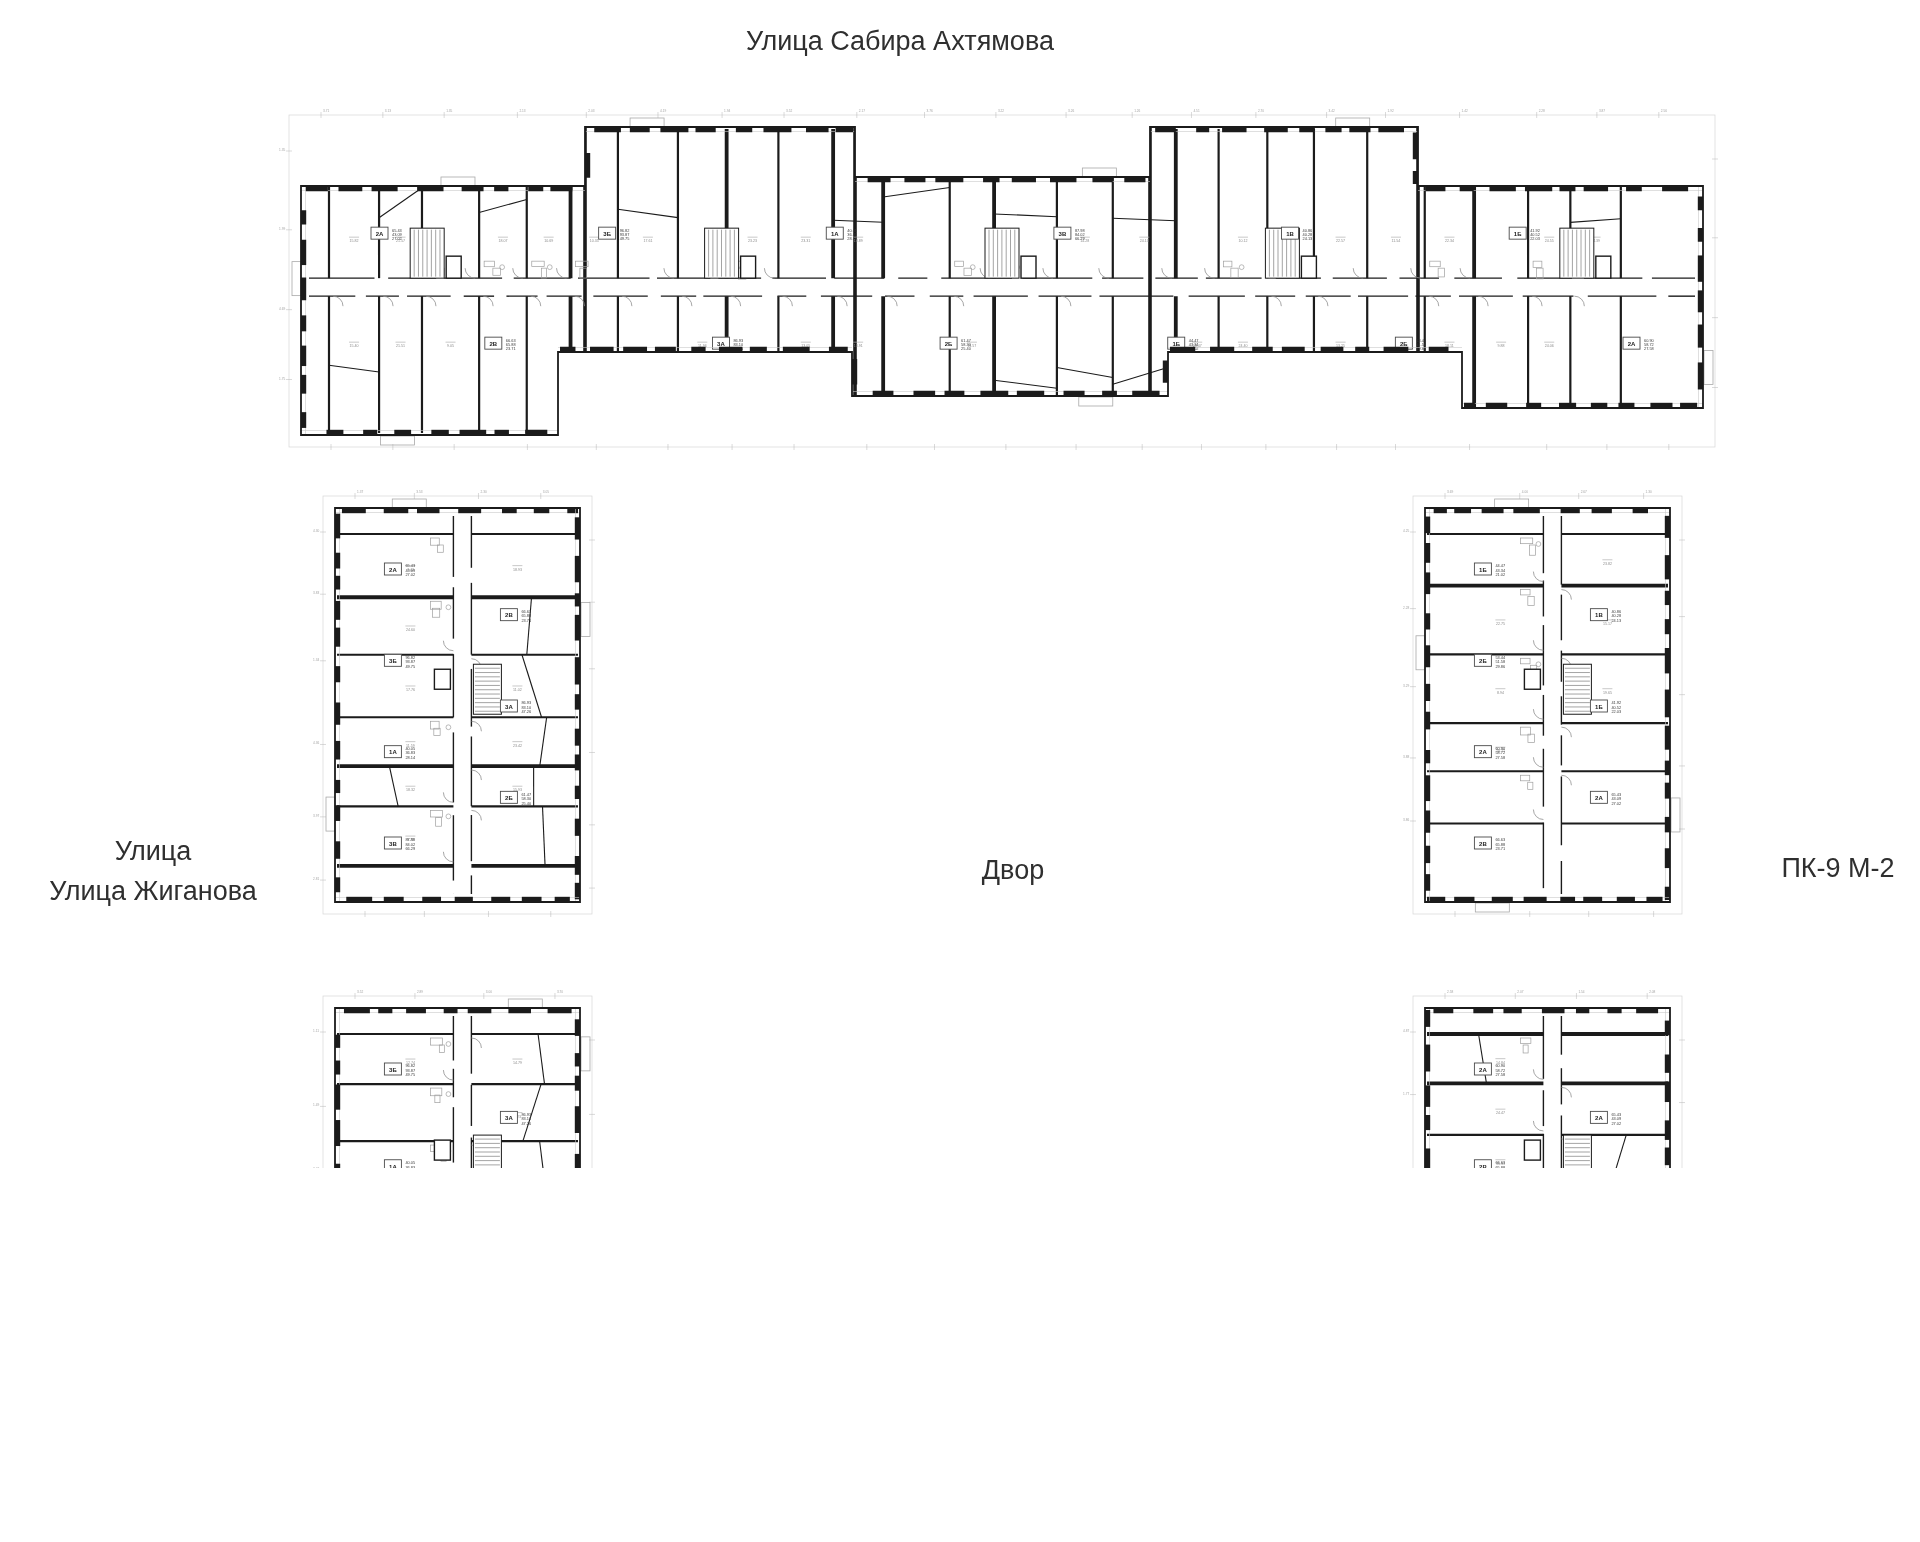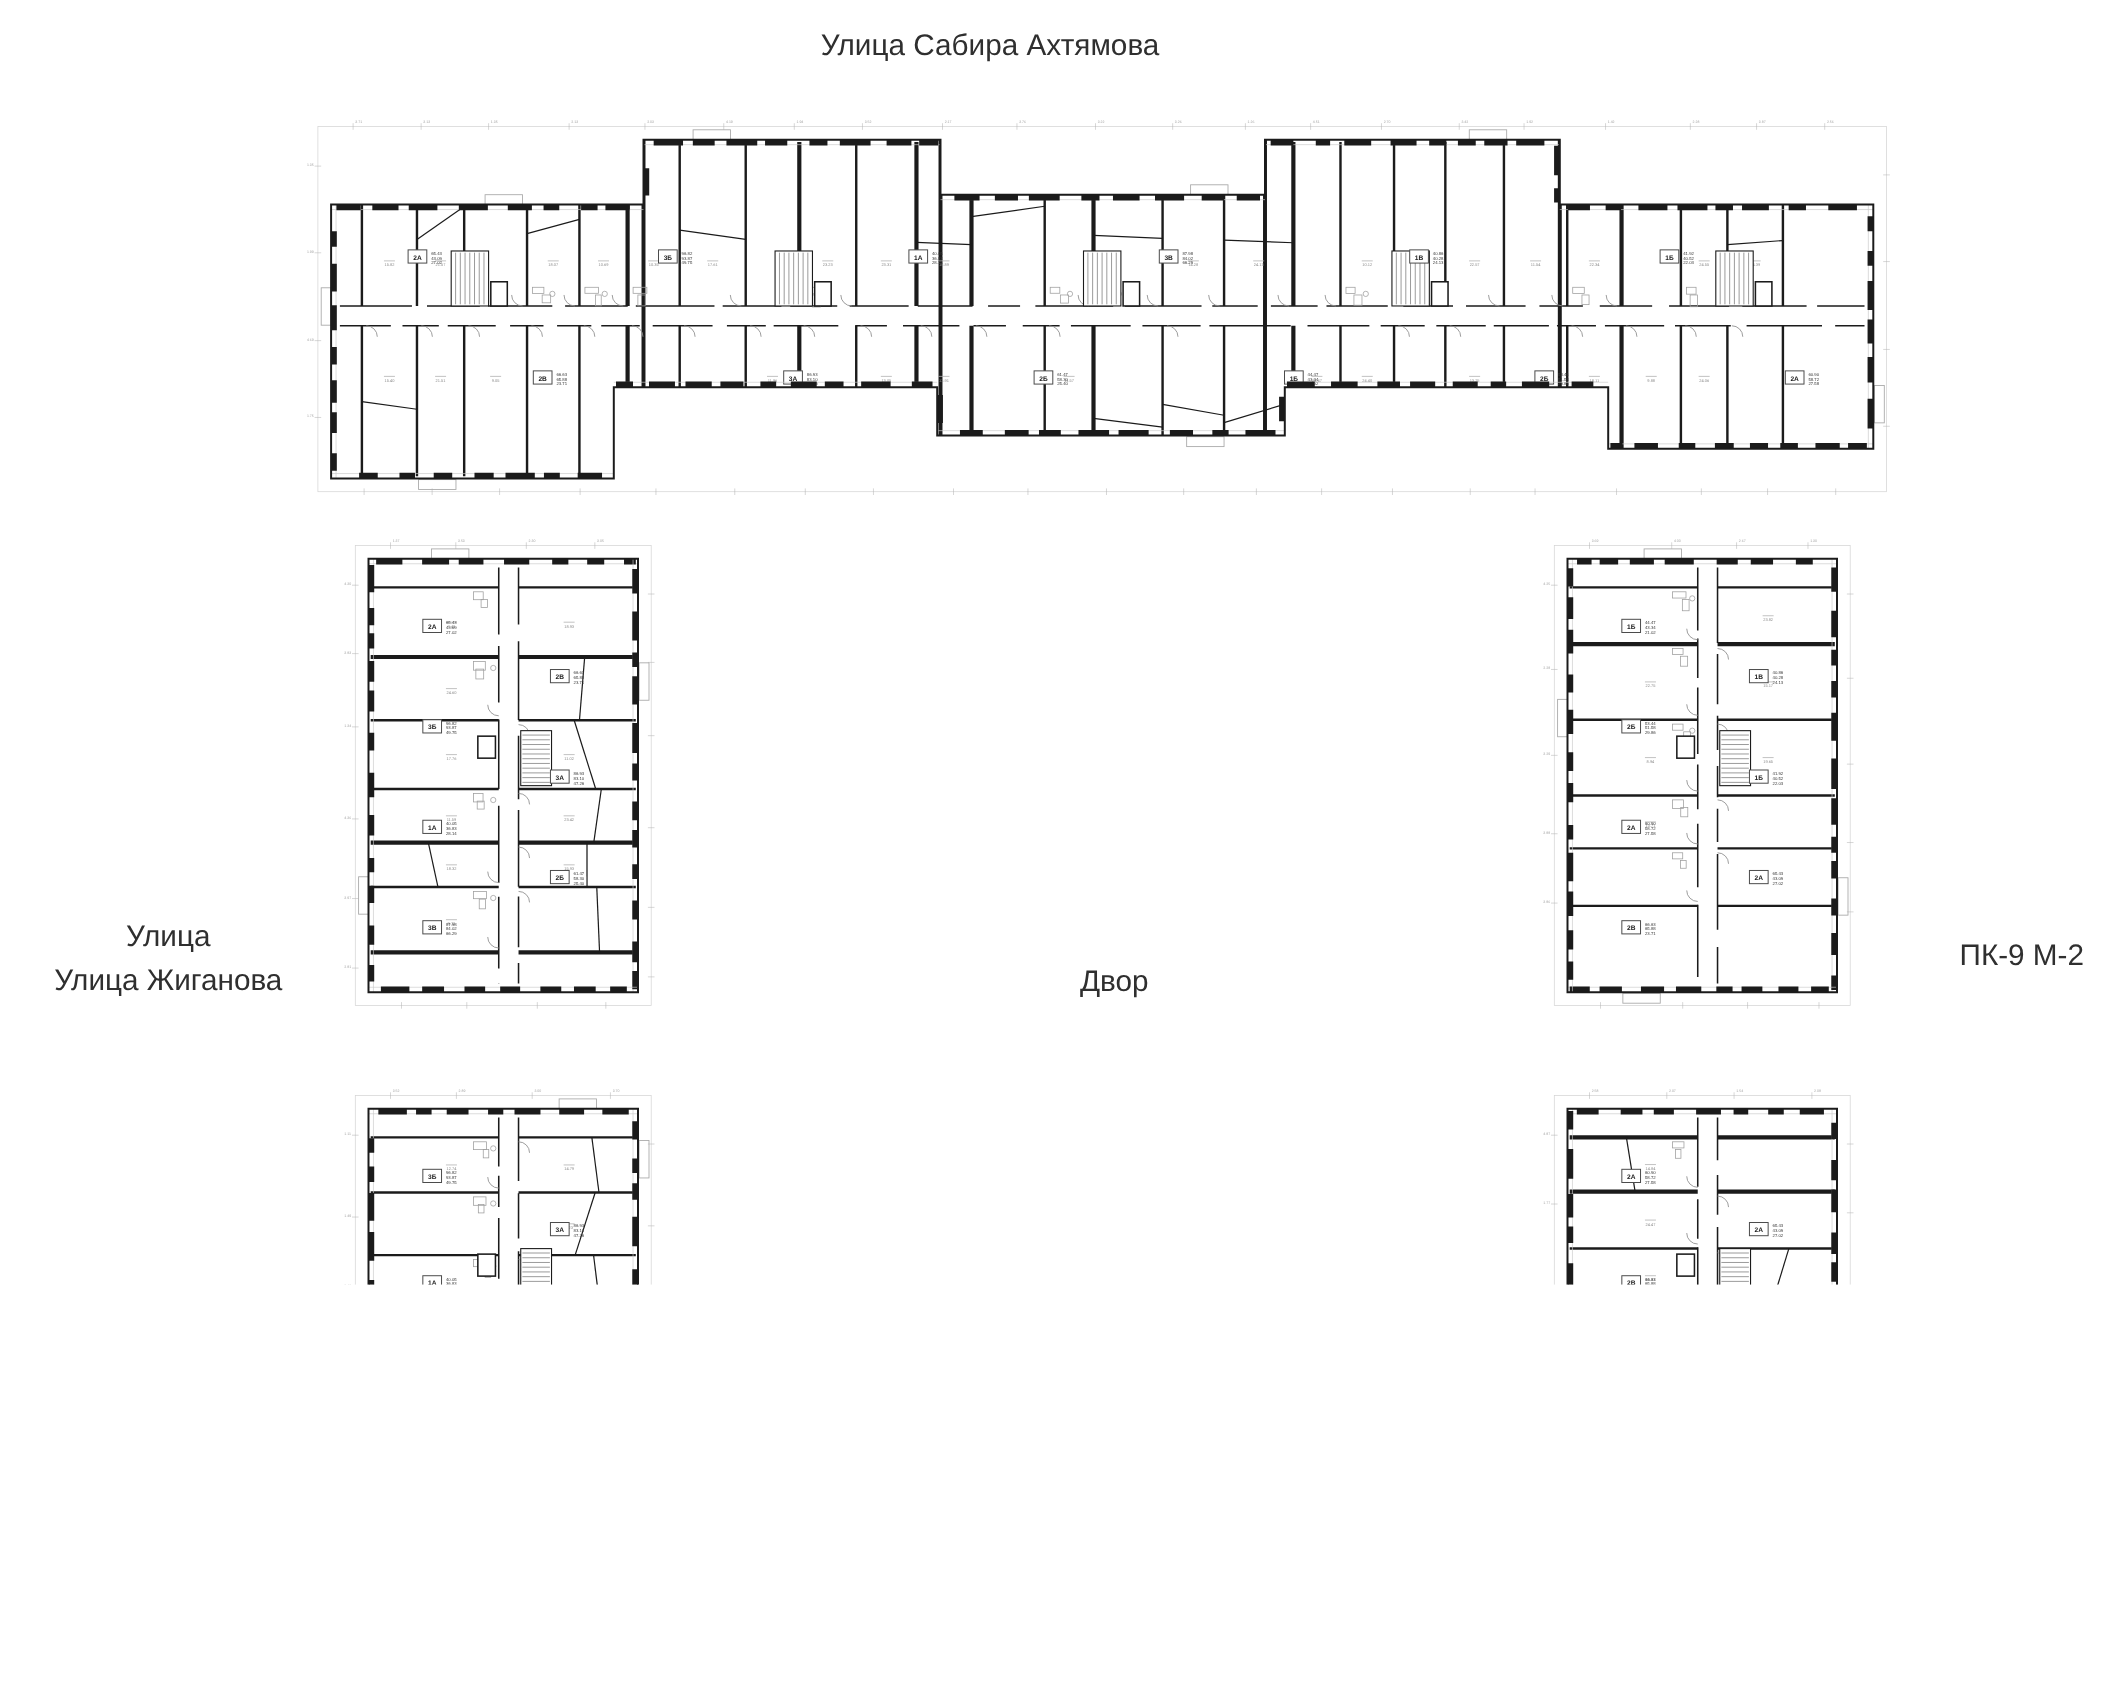--- a/index.html
+++ b/index.html
@@ -3,21 +3,21 @@
 <meta charset="utf-8">
 <style>
   html,body{margin:0;padding:0;background:#ffffff;}
   .canvas{position:relative;width:1920px;height:1168px;background:#ffffff;overflow:hidden;
           font-family:"Liberation Sans",sans-serif;}
   #plan-svg{position:absolute;left:0;top:0;}
   svg text{font-family:"Liberation Sans",sans-serif;}
   .lbl{position:absolute;color:#2f2f2f;font-size:27px;white-space:nowrap;}
   .street-top{top:26px;left:900px;transform:translateX(-50%);}
   .street-left{top:831px;left:141px;transform:translateX(-50%);text-align:center;line-height:40px;margin-left:12px;}
-  .courtyard{top:877px;left:1013px;transform:translateX(-50%);}
+  .courtyard{top:855px;left:1013px;transform:translateX(-50%);}
   .block-right{top:853px;left:1838px;transform:translateX(-50%);}
   .watermark{position:absolute;left:54px;top:1404px;display:flex;align-items:center;gap:27px;}
   .wm-text{font-size:56px;font-weight:700;letter-spacing:2px;line-height:1;color:#f1f1f2;}
 </style>
 </head>
 <body>
 
 <div class="canvas">
 
   <svg id="plan-svg" width="1920" height="1542" viewBox="0 0 1920 1542">

